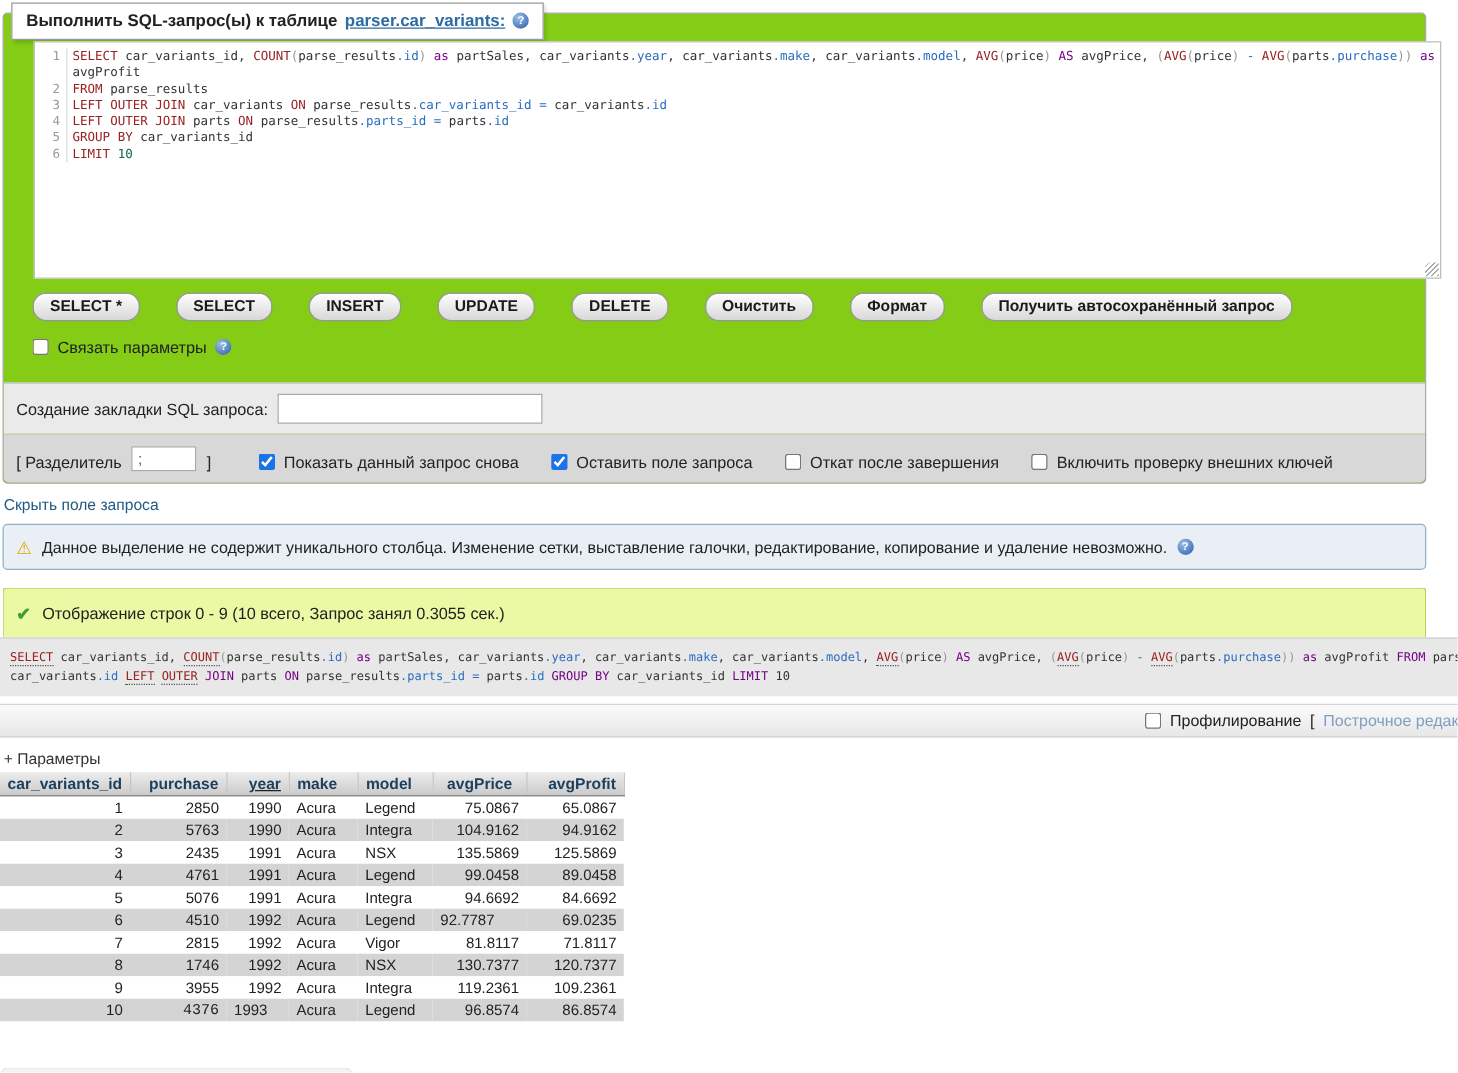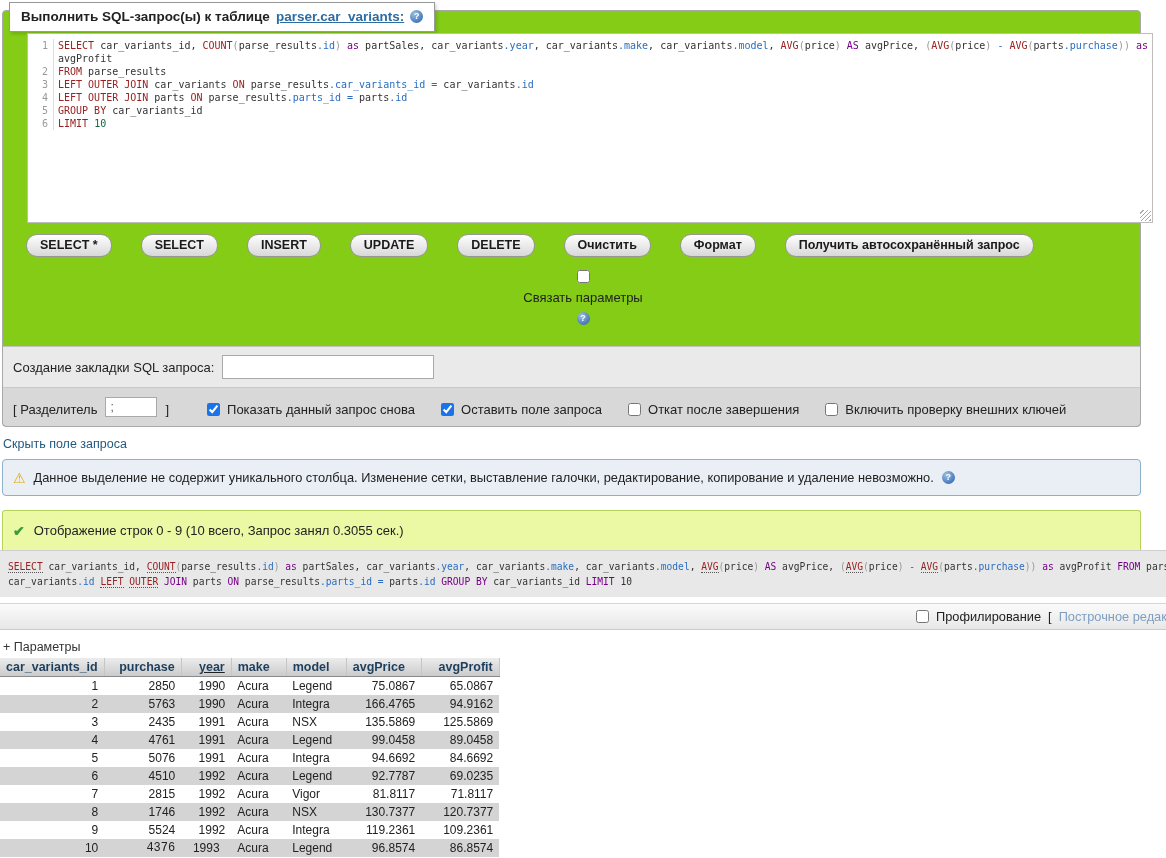--- a/index.html
+++ b/index.html
@@ -37,21 +37,21 @@
   .tk-num { color:#116644; }
   .tk-pl  { color:#333; }
   .tk-u   { border-bottom:1px dotted #555; }
 
   
   .btn-row { margin:11px 0 0 23px; }
   .pma-btn { font-family:"Liberation Sans", sans-serif; font-weight:bold; font-size:12.5px; color:#1a1a1a;
              background:linear-gradient(#fefefe,#d8d8d8); border:1px solid #979797;
              border-radius:11px; padding:3px 13px 4px; margin-right:29px; cursor:pointer; }
 
-  .param-row { margin:13px 0 21px 23px; display:flex; align-items:center; gap:7px;flex-direction:column; }
+  .param-row { margin:13px 0 21px 23px; display:flex; align-items:center; gap:7px; }
   input[type="checkbox"] { width:13px; height:13px; accent-color:#1a73e8; }
 
   .bookmark-row { border-top:1px solid #c2c2c2; background:#eaeaea; padding:8px 10px;
                   display:flex; align-items:center; gap:8px; }
   .bookmark-row input { width:212px; height:24px; border:1px solid #a9a9a9; padding:2px 5px;
                         font-size:12px; background:#fff; }
   .sep-row { border-top:1px solid #c9c9c9; background:#d8d8d8; padding:9px 10px;
              border-radius:0 0 4px 4px; display:flex; align-items:flex-end; }
   .sep-row .delim-input { width:52px; height:20px; border:1px solid #a9a9a9; margin:0 8px;
                           padding:1px 4px; font-size:12px; color:#555; background:#fff; }
@@ -187,41 +187,41 @@
 <a class="params-toggle" href="#">+ Параметры</a>
 
 <table class="results">
   <thead>
       <tr id="results-head">
         <th style="width: 104px; text-align: right;"><a href="#">car_variants_id</a></th>
         <th style="width: 77px; text-align: right;"><a href="#">purchase</a></th>
         <th style="width: 50px; text-align: right; text-decoration: underline;"><a href="#">year</a></th>
         <th style="width: 55px; text-align: left;"><a href="#">make</a></th>
         <th style="width: 60px; text-align: left;"><a href="#">model</a></th>
-        <th style="width: 75px; text-align: left;"><a href="#">avgPrice</a></th>
+        <th style="width: 75px; text-align: center;"><a href="#">avgPrice</a></th>
         <th style="width: 78px; text-align: right;"><a href="#">avgProfit</a></th>
       </tr>
     </thead>
   <tbody id="results-body">
       <tr class="r-odd">
         <td style="text-align: right;">1</td>
         <td style="text-align: right;">2850</td>
         <td style="text-align: right;">1990</td>
         <td style="text-align: left;">Acura</td>
         <td style="text-align: left;">Legend</td>
         <td style="text-align: right;">75.0867</td>
         <td style="text-align: right;">65.0867</td>
       </tr>
       <tr class="r-even">
         <td style="text-align: right;">2</td>
         <td style="text-align: right;">5763</td>
         <td style="text-align: right;">1990</td>
         <td style="text-align: left;">Acura</td>
         <td style="text-align: left;">Integra</td>
-        <td style="text-align: right;">166.4765</td>
+        <td style="text-align: right;">104.9162</td>
         <td style="text-align: right;">94.9162</td>
       </tr>
       <tr class="r-odd">
         <td style="text-align: right;">3</td>
         <td style="text-align: right;">2435</td>
         <td style="text-align: right;">1991</td>
         <td style="text-align: left;">Acura</td>
         <td style="text-align: left;">NSX</td>
         <td style="text-align: right;">135.5869</td>
         <td style="text-align: right;">125.5869</td>
@@ -243,21 +243,21 @@
         <td style="text-align: left;">Integra</td>
         <td style="text-align: right;">94.6692</td>
         <td style="text-align: right;">84.6692</td>
       </tr>
       <tr class="r-even">
         <td style="text-align: right;">6</td>
         <td style="text-align: right;">4510</td>
         <td style="text-align: right;">1992</td>
         <td style="text-align: left;">Acura</td>
         <td style="text-align: left;">Legend</td>
-        <td style="text-align: right;">92.7787</td>
+        <td style="">92.7787</td>
         <td style="text-align: right;">69.0235</td>
       </tr>
       <tr class="r-odd">
         <td style="text-align: right;">7</td>
         <td style="text-align: right;">2815</td>
         <td style="text-align: right;">1992</td>
         <td style="text-align: left;">Acura</td>
         <td style="text-align: left;">Vigor</td>
         <td style="text-align: right;">81.8117</td>
         <td style="text-align: right;">71.8117</td>
@@ -266,31 +266,31 @@
         <td style="text-align: right;">8</td>
         <td style="text-align: right;">1746</td>
         <td style="text-align: right;">1992</td>
         <td style="text-align: left;">Acura</td>
         <td style="text-align: left;">NSX</td>
         <td style="text-align: right;">130.7377</td>
         <td style="text-align: right;">120.7377</td>
       </tr>
       <tr class="r-odd">
         <td style="text-align: right;">9</td>
-        <td style="text-align: right;">5524</td>
+        <td style="text-align: right;">3955</td>
         <td style="text-align: right;">1992</td>
         <td style="text-align: left;">Acura</td>
         <td style="text-align: left;">Integra</td>
         <td style="text-align: right;">119.2361</td>
         <td style="text-align: right;">109.2361</td>
       </tr>
       <tr class="r-even">
         <td style="text-align: right;">10</td>
         <td style="text-align: right; font-family: Liberation Mono, monospace;">4376</td>
-        <td style="text-align: center;">1993</td>
+        <td style="text-align: left;">1993</td>
         <td style="text-align: left;">Acura</td>
         <td style="text-align: left;">Legend</td>
         <td style="text-align: right;">96.8574</td>
         <td style="text-align: right;">86.8574</td>
       </tr>
     </tbody>
 </table>
 
 <div class="next-edge"></div>
 

